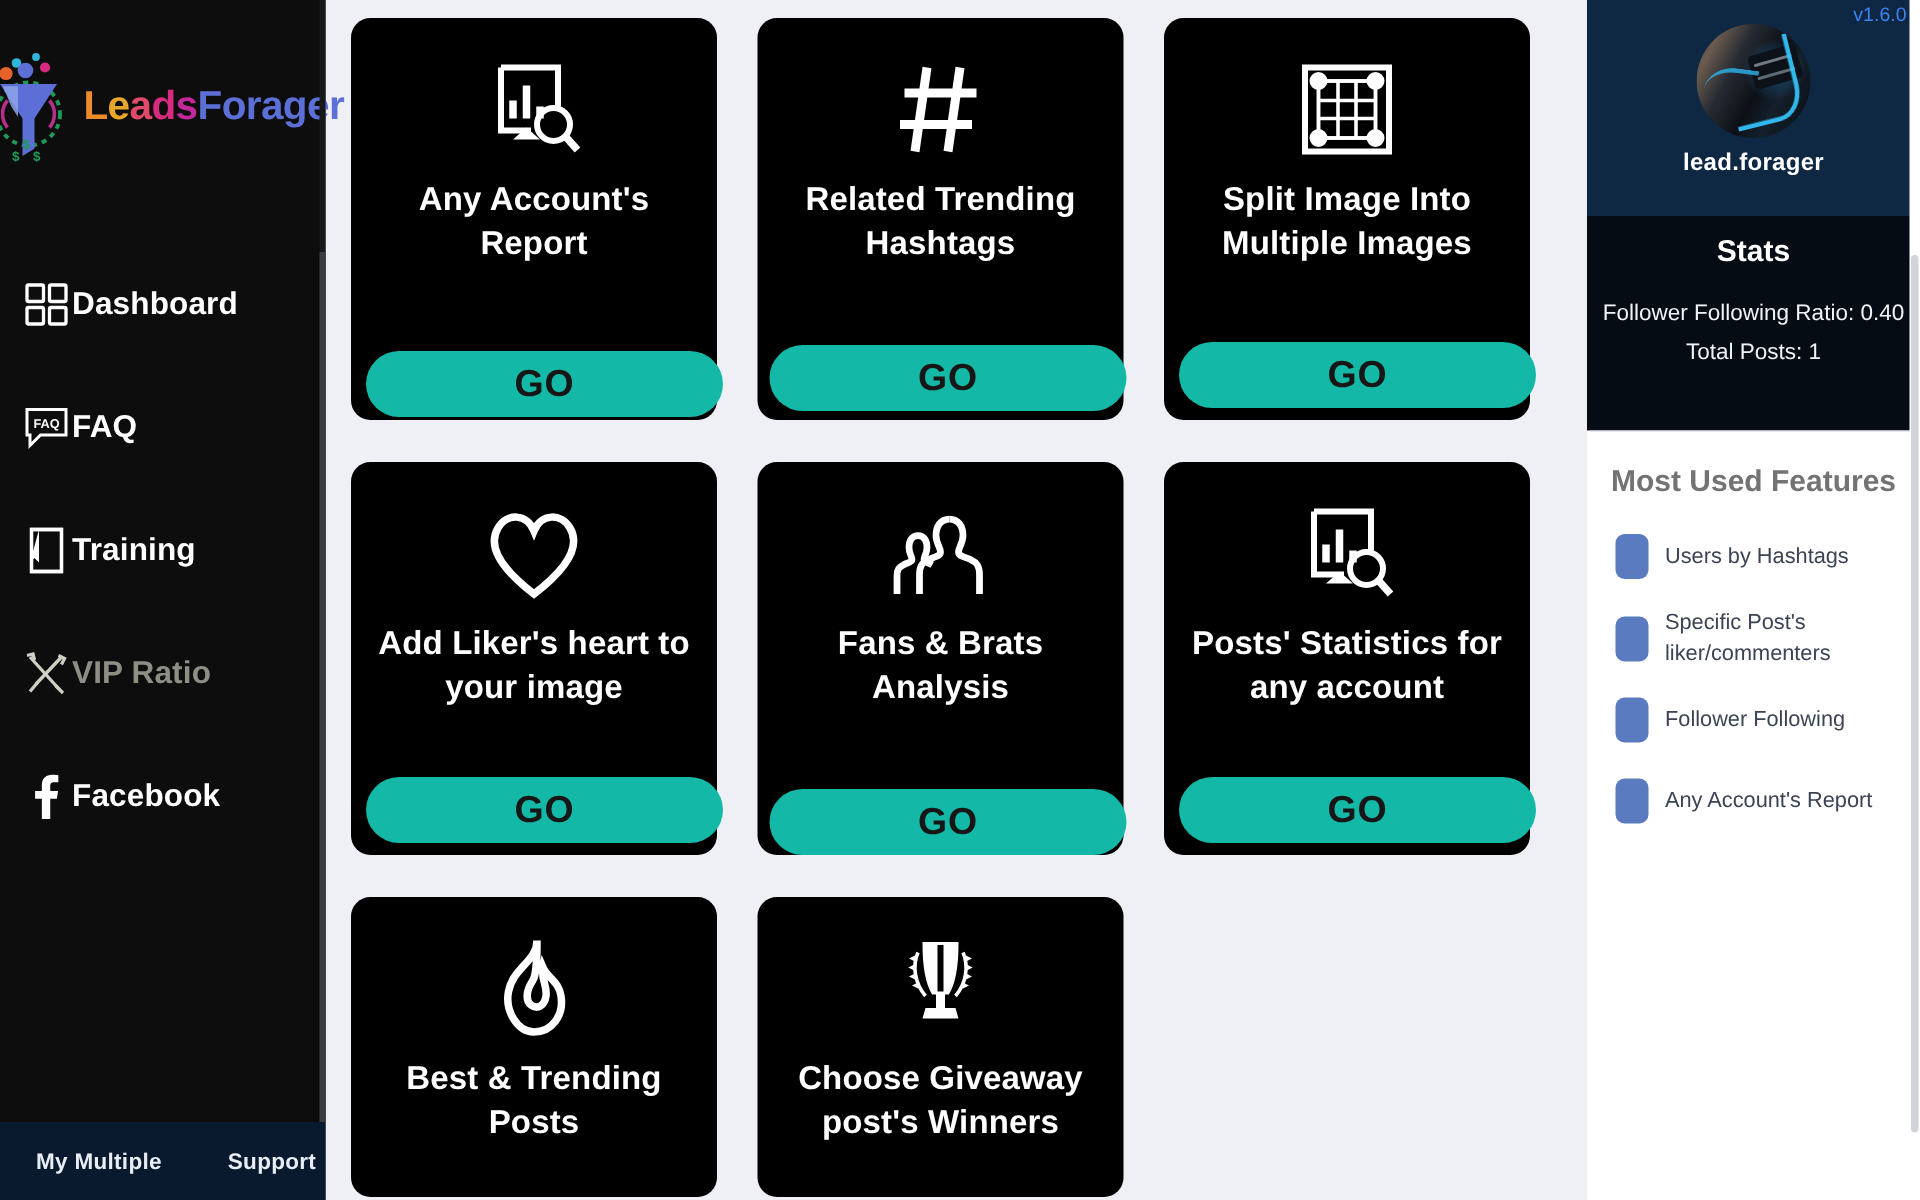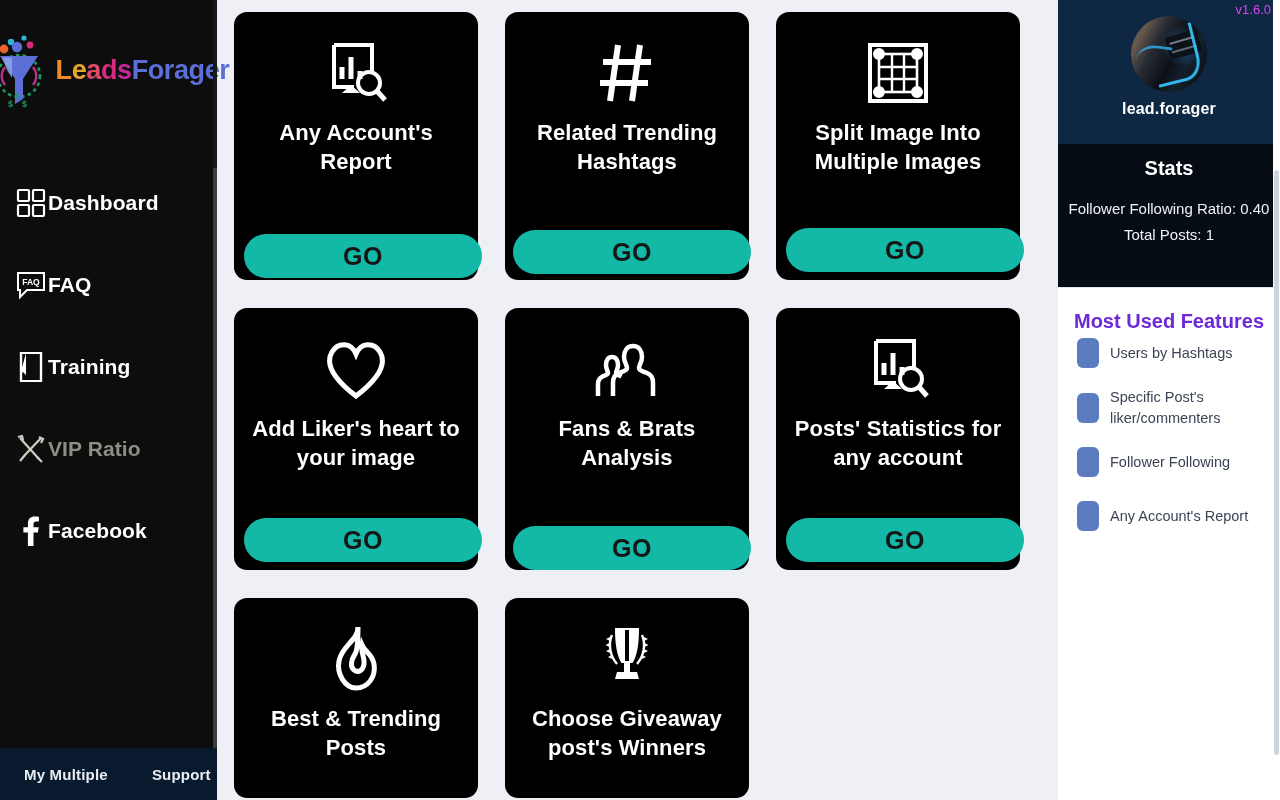--- a/index.html
+++ b/index.html
@@ -150,21 +150,21 @@
   }
   #profile {
     background: #0e2743;
     height: 144px;
     position: relative;
     display: flex; flex-direction: column; align-items: center;
     padding-top: 16px;
   }
   #version {
     position: absolute; top: 2px; right: 9px;
-    color: #d946ef; font-size: 13px; font-weight: 400;
+    color: #3b82f6; font-size: 13px; font-weight: 400;
   }
   #avatar {
     width: 76px; height: 76px; border-radius: 50%;
     background:
       radial-gradient(circle at 68% 40%, rgba(60,190,255,0.85) 0 5%, rgba(30,120,190,0.35) 12%, rgba(0,0,0,0) 30%),
       linear-gradient(118deg, #4e4440 0%, #6b5a4e 16%, #262b33 34%, #0c1016 55%, #14202c 70%, #070a0e 100%);
     position: relative; overflow: hidden;
   }
   #avatar .neon-a {
     position: absolute; left: 28%; top: 14%;
@@ -216,22 +216,23 @@
   .stat-line {
     color: #f0f3f6; font-size: 15px; line-height: 1.7;
   }
   #features {
     flex: 1 1 auto;
     background: #ffffff;
     padding: 22px 0 0 0;
   }
   #features-title {
     text-align: center;
-    color: #6d28d9;
+    color: #737373;
     font-size: 20px; font-weight: 700;
+    margin-bottom: 18px;
   }
   .feature-item {
     display: flex; align-items: center;
     gap: 11px;
     padding: 0 10px 0 19px;
     min-height: 40px;
     margin-bottom: 14px;
     cursor: pointer;
   }
   .feature-swatch {

